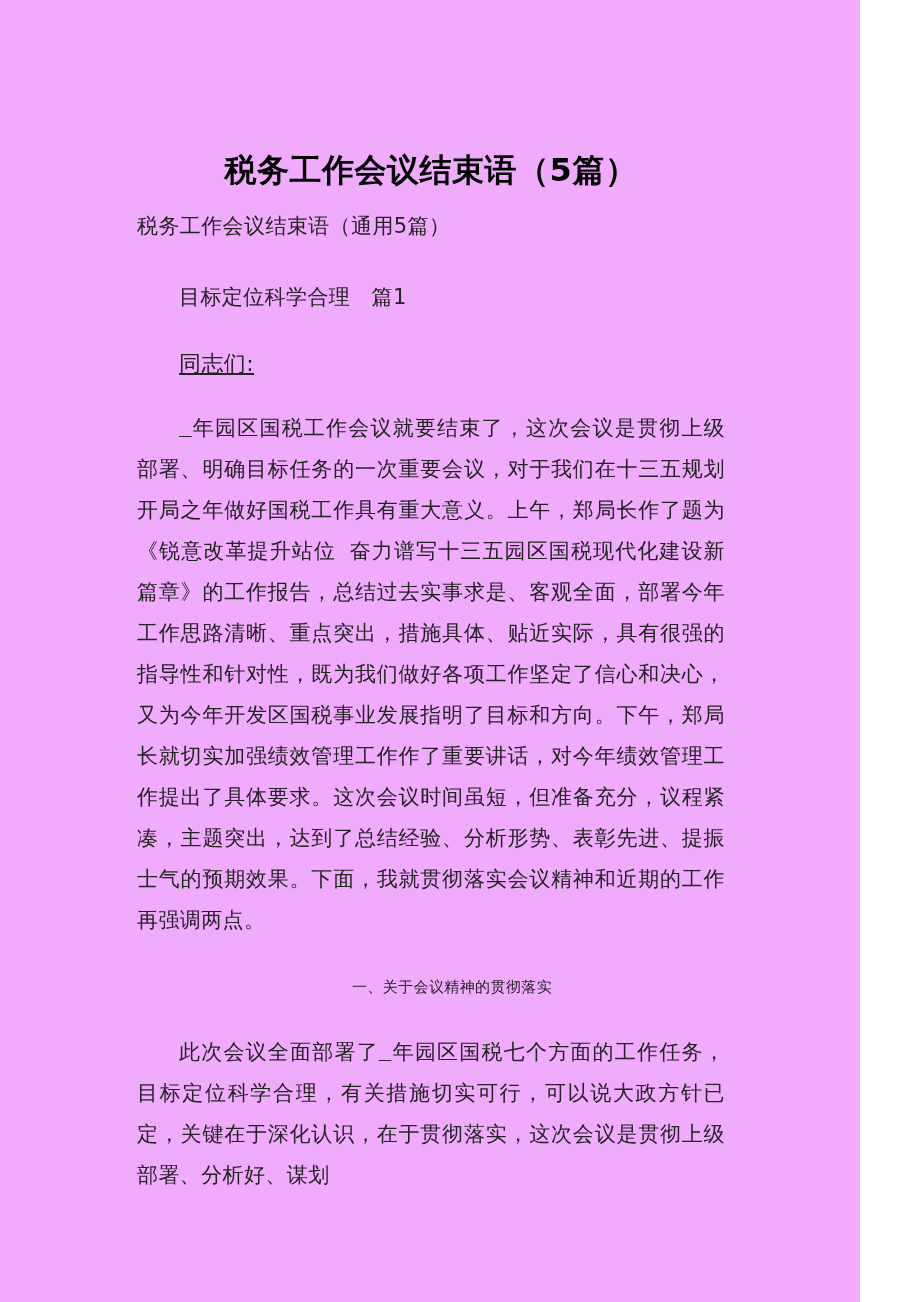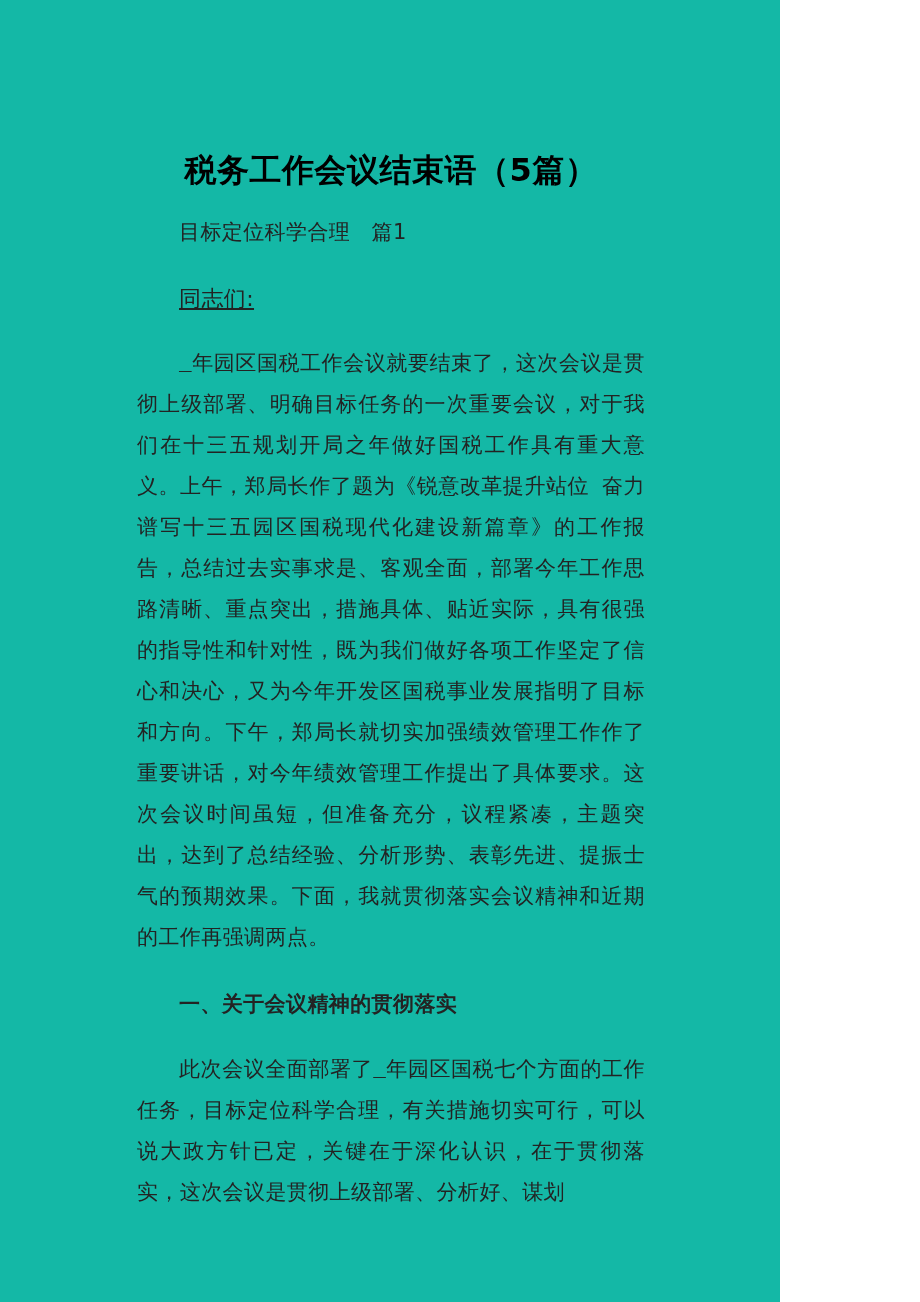--- a/index.html
+++ b/index.html
@@ -11,25 +11,25 @@
     width: 920px;
     height: 1302px;
     overflow: hidden;
     font-family: "DejaVu Sans", "Liberation Sans", sans-serif;
     color: #1a1a1a;
     -webkit-font-smoothing: antialiased;
   }
 
   .page {
     position: relative;
-    width: 780px;
+    width: 860px;
     height: 1302px;
     box-sizing: border-box;
     padding: 150px 135px 0 137px;
-    background: #14b8a6;
+    background: #f0abfc;
   }
 
   .doc-title {
     font-size: 32px;
     font-weight: bold;
     text-align: center;
     line-height: 1.25;
     letter-spacing: 0.5px;
     margin: 0 0 22px 0;
     color: #000000;
@@ -70,37 +70,37 @@
     margin: 0 0 25px 0;
     text-indent: 42px;
     text-align: justify;
     text-justify: inter-ideograph;
     letter-spacing: 0.4px;
     color: #232323;
     font-family: Liberation Mono, monospace;
   }
 
   .heading-para {
-    font-size: 21px;
+    font-size: 15px;
     line-height: 41px;
     margin: 0 0 25px 0;
     text-indent: 42px;
-    text-align: left;
+    text-align: center;
     letter-spacing: 0.4px;
     color: #232323;
-    font-weight: bold;
   }
 </style>
 </head>
 <body>
 
 <div class="page">
 
   <h1 class="doc-title">税务工作会议结束语（5篇）</h1>
 
+  <div class="doc-subtitle">税务工作会议结束语（通用5篇）</div>
 
   <div class="section-label">目标定位科学合理　篇1</div>
 
   <div class="salutation">同志们:</div>
 
   <div class="body-para">_年园区国税工作会议就要结束了，这次会议是贯彻上级部署、明确目标任务的一次重要会议，对于我们在十三五规划开局之年做好国税工作具有重大意义。上午，郑局长作了题为《锐意改革提升站位 奋力谱写十三五园区国税现代化建设新篇章》的工作报告，总结过去实事求是、客观全面，部署今年工作思路清晰、重点突出，措施具体、贴近实际，具有很强的指导性和针对性，既为我们做好各项工作坚定了信心和决心，又为今年开发区国税事业发展指明了目标和方向。下午，郑局长就切实加强绩效管理工作作了重要讲话，对今年绩效管理工作提出了具体要求。这次会议时间虽短，但准备充分，议程紧凑，主题突出，达到了总结经验、分析形势、表彰先进、提振士气的预期效果。下面，我就贯彻落实会议精神和近期的工作再强调两点。</div>
 
   <div class="heading-para">一、关于会议精神的贯彻落实</div>
 
   <div class="body-para">此次会议全面部署了_年园区国税七个方面的工作任务，目标定位科学合理，有关措施切实可行，可以说大政方针已定，关键在于深化认识，在于贯彻落实，这次会议是贯彻上级部署、分析好、谋划</div>

